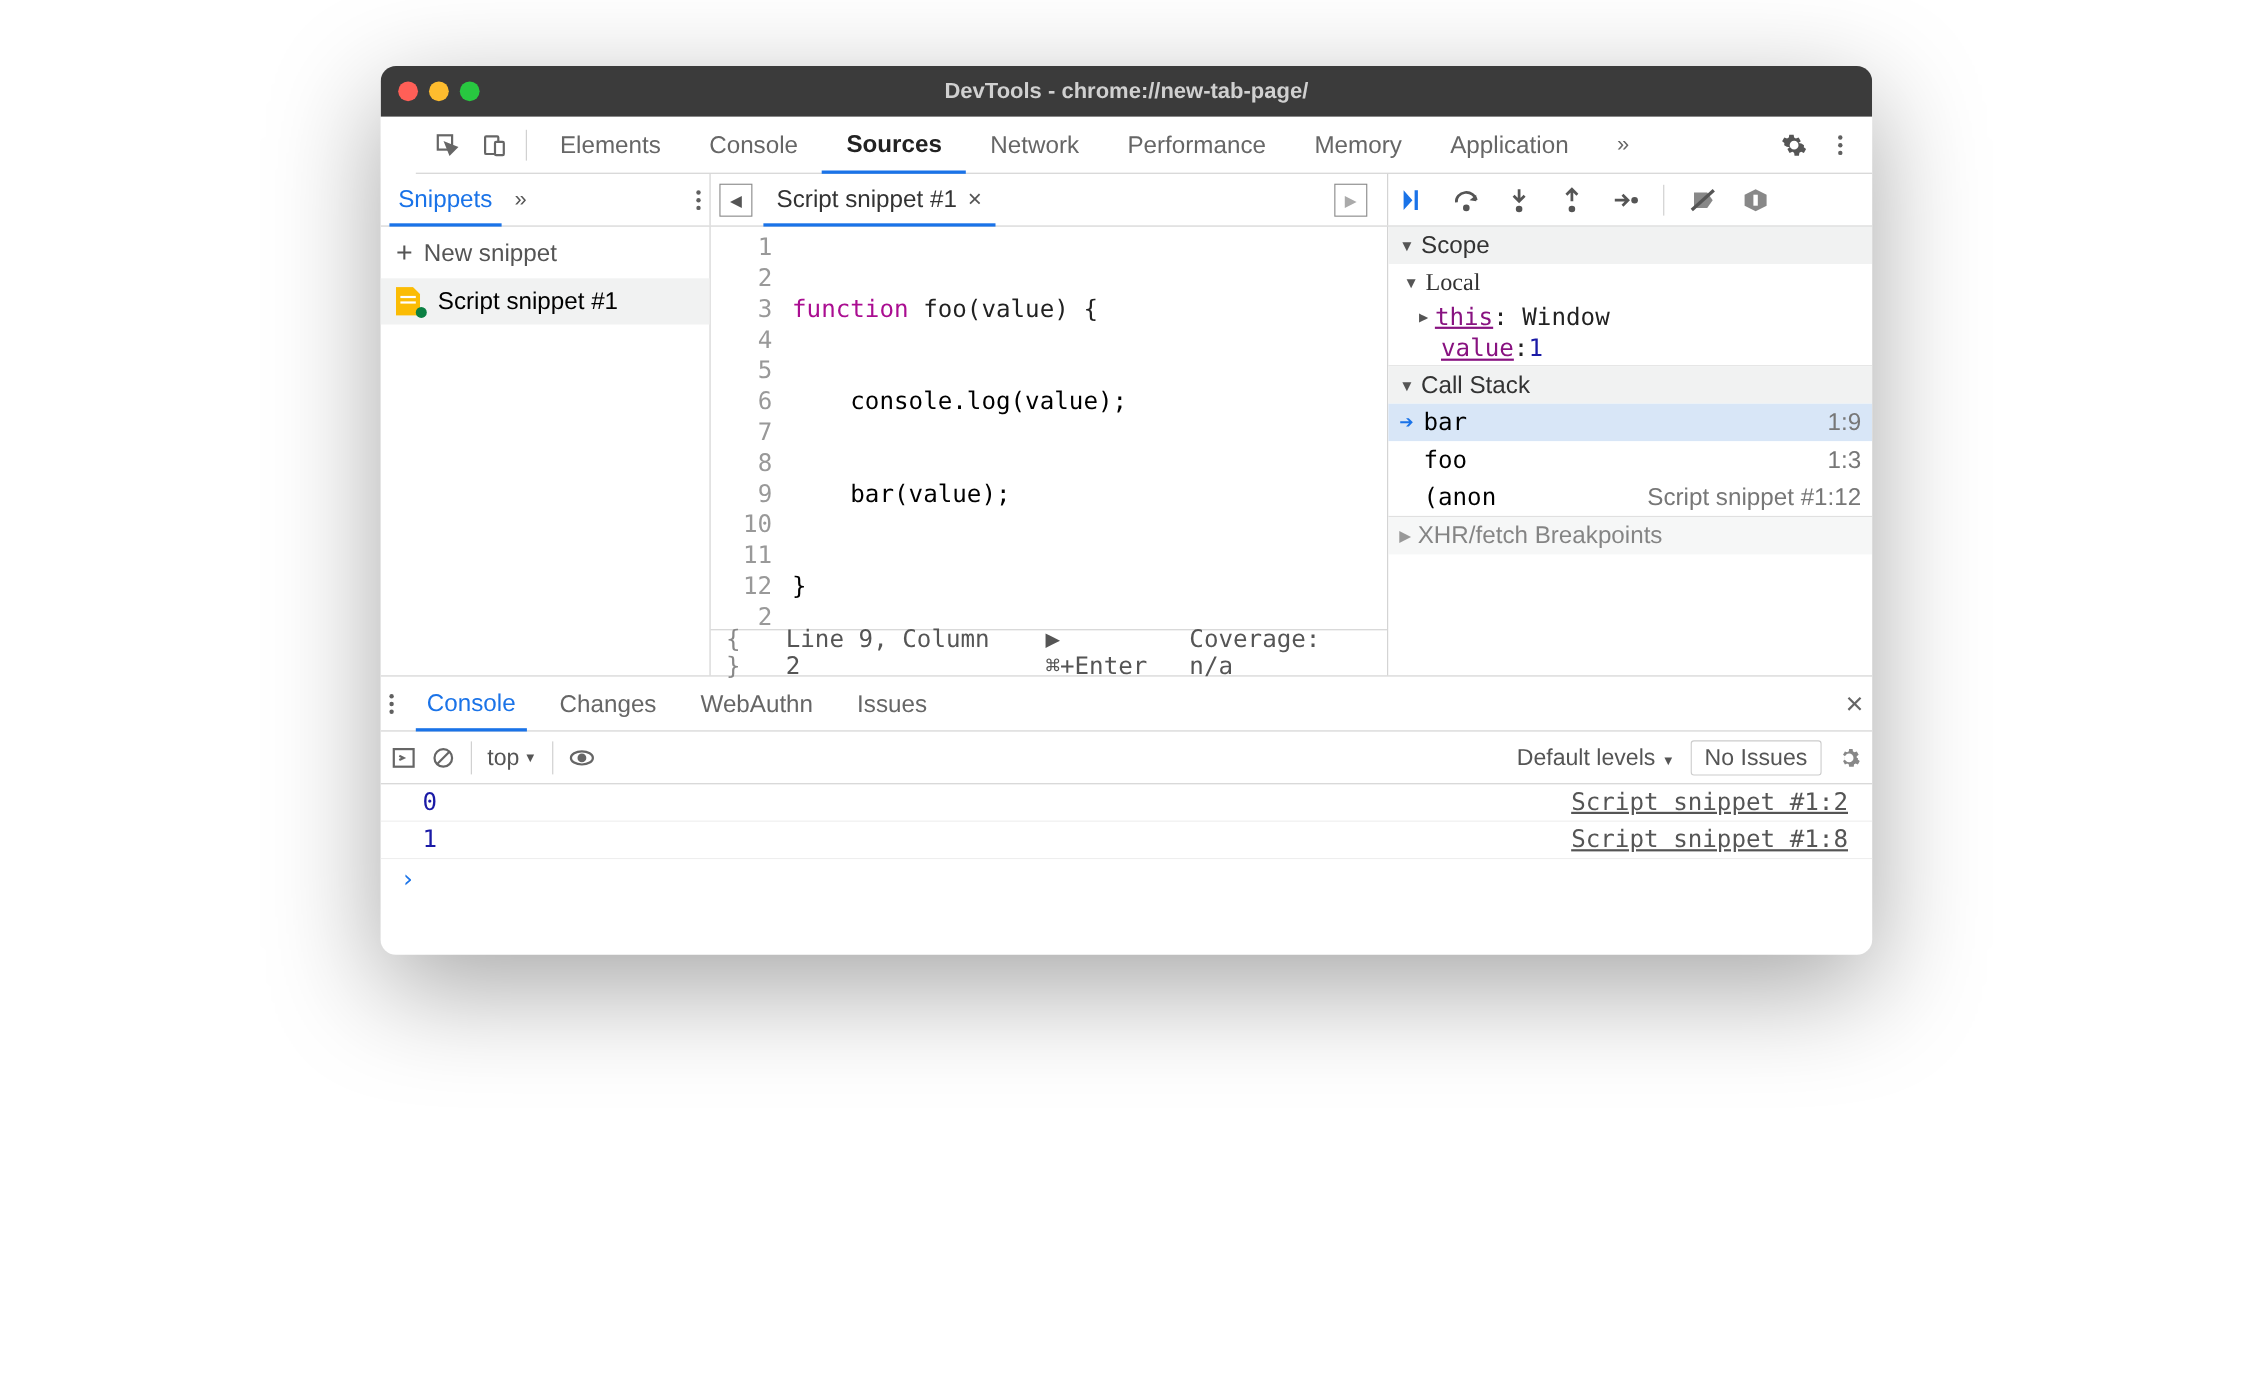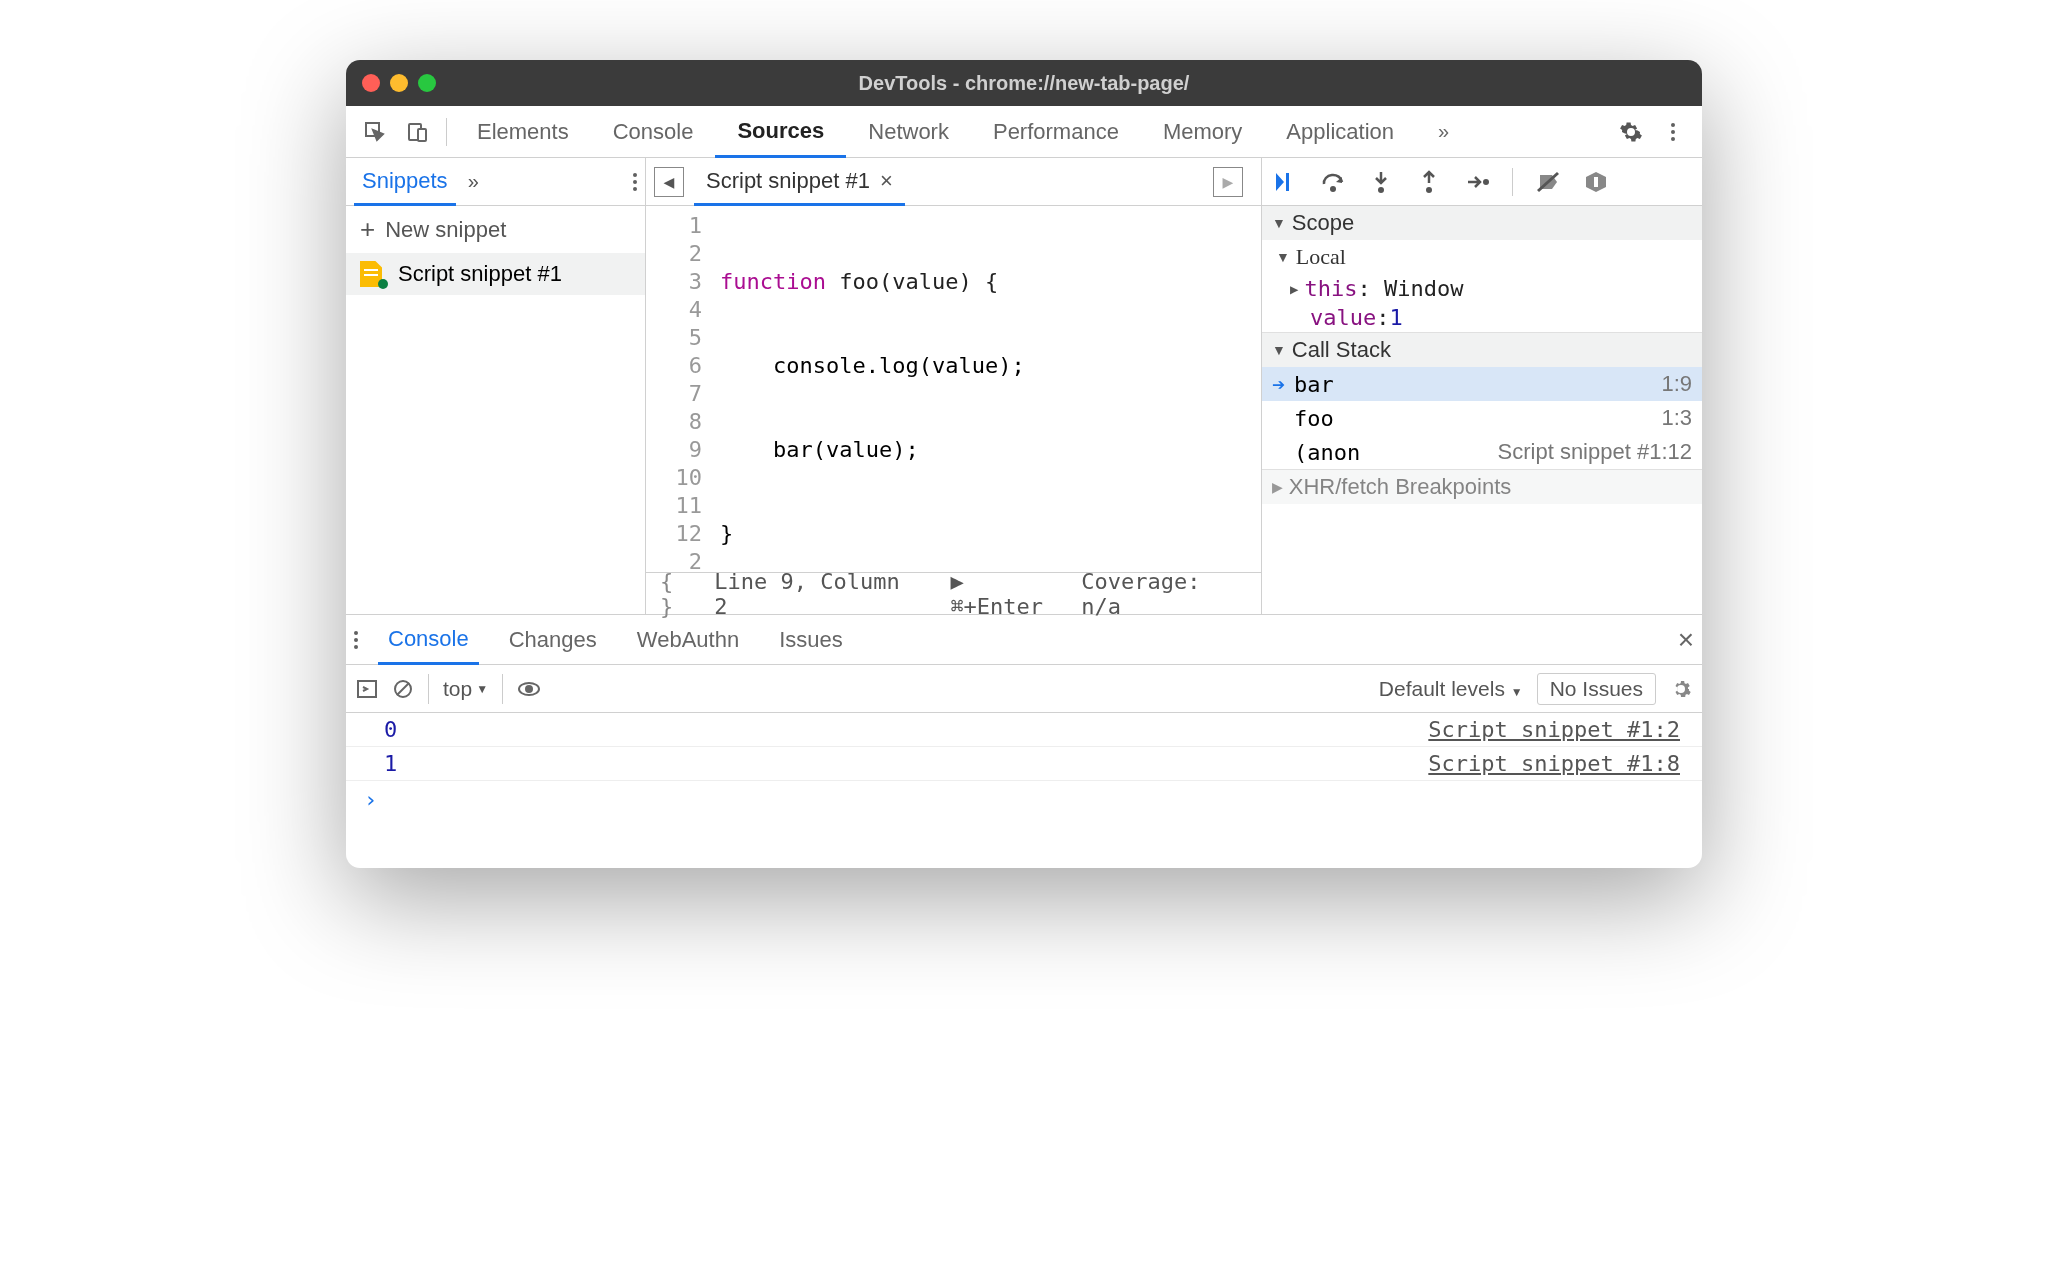--- a/index.html
+++ b/index.html
@@ -37,20 +37,21 @@
 
 
 .maintabs {
   display: flex;
   align-items: center;
   height: 52px;
   border-bottom: 1px solid #d0d0d0;
   padding: 0 8px;
   font-size: 22px;
   color: #666;
+  margin-left: 32px;
 }
 .maintabs .icon-btn { width: 38px; height: 38px; display: flex; align-items: center; justify-content: center; color: #666; margin: 0 2px; }
 .maintabs .tab { padding: 0 22px; height: 100%; display: flex; align-items: center; cursor: pointer; }
 .maintabs .tab.active { color: #222; font-weight: 700; border-bottom: 3px solid #1a73e8; margin-bottom: -1px; }
 .maintabs .spacer { flex: 1; }
 
 
 .toprow { display: flex; height: 48px; border-bottom: 1px solid #d0d0d0; text-align: right; }
 
 .sidebar-head {
@@ -129,21 +130,21 @@
   font-family: -apple-system, Arial, sans-serif;
   font-size: 22px;
   overflow: hidden;
   position: relative;
 }
 .dp-section { border-bottom: 1px solid #e0e0e0; }
 .dp-head { display: flex; align-items: center; padding: 4px 10px; color: #333; gap: 6px; }
 .dp-head.sub { background: #f1f2f2; }
 .tri { font-size: 14px; color: #555; }
 .dp-row { display: flex; align-items: center; padding: 2px 0 2px 28px; font-family: ui-monospace, Menlo, monospace; }
-.dp-row .prop { color: #881280; }
+.dp-row .prop { color: #881280; text-decoration: underline; }
 .dp-row .val { color: #222; }
 .dp-row.global { justify-content: space-between; padding-right: 10px; font-family: -apple-system, Arial; }
 .callstack-item { display: flex; align-items: center; padding: 4px 10px 4px 10px; font-family: ui-monospace, Menlo, monospace; position: relative; }
 .callstack-item.active { background: #d8e6f7; }
 .callstack-item .arrow { color: #1a73e8; width: 22px; }
 .callstack-item .loc { margin-left: auto; color: #777; font-family: -apple-system, Arial; }
 
 .context-menu {
   position: absolute;
   top: 394px;

